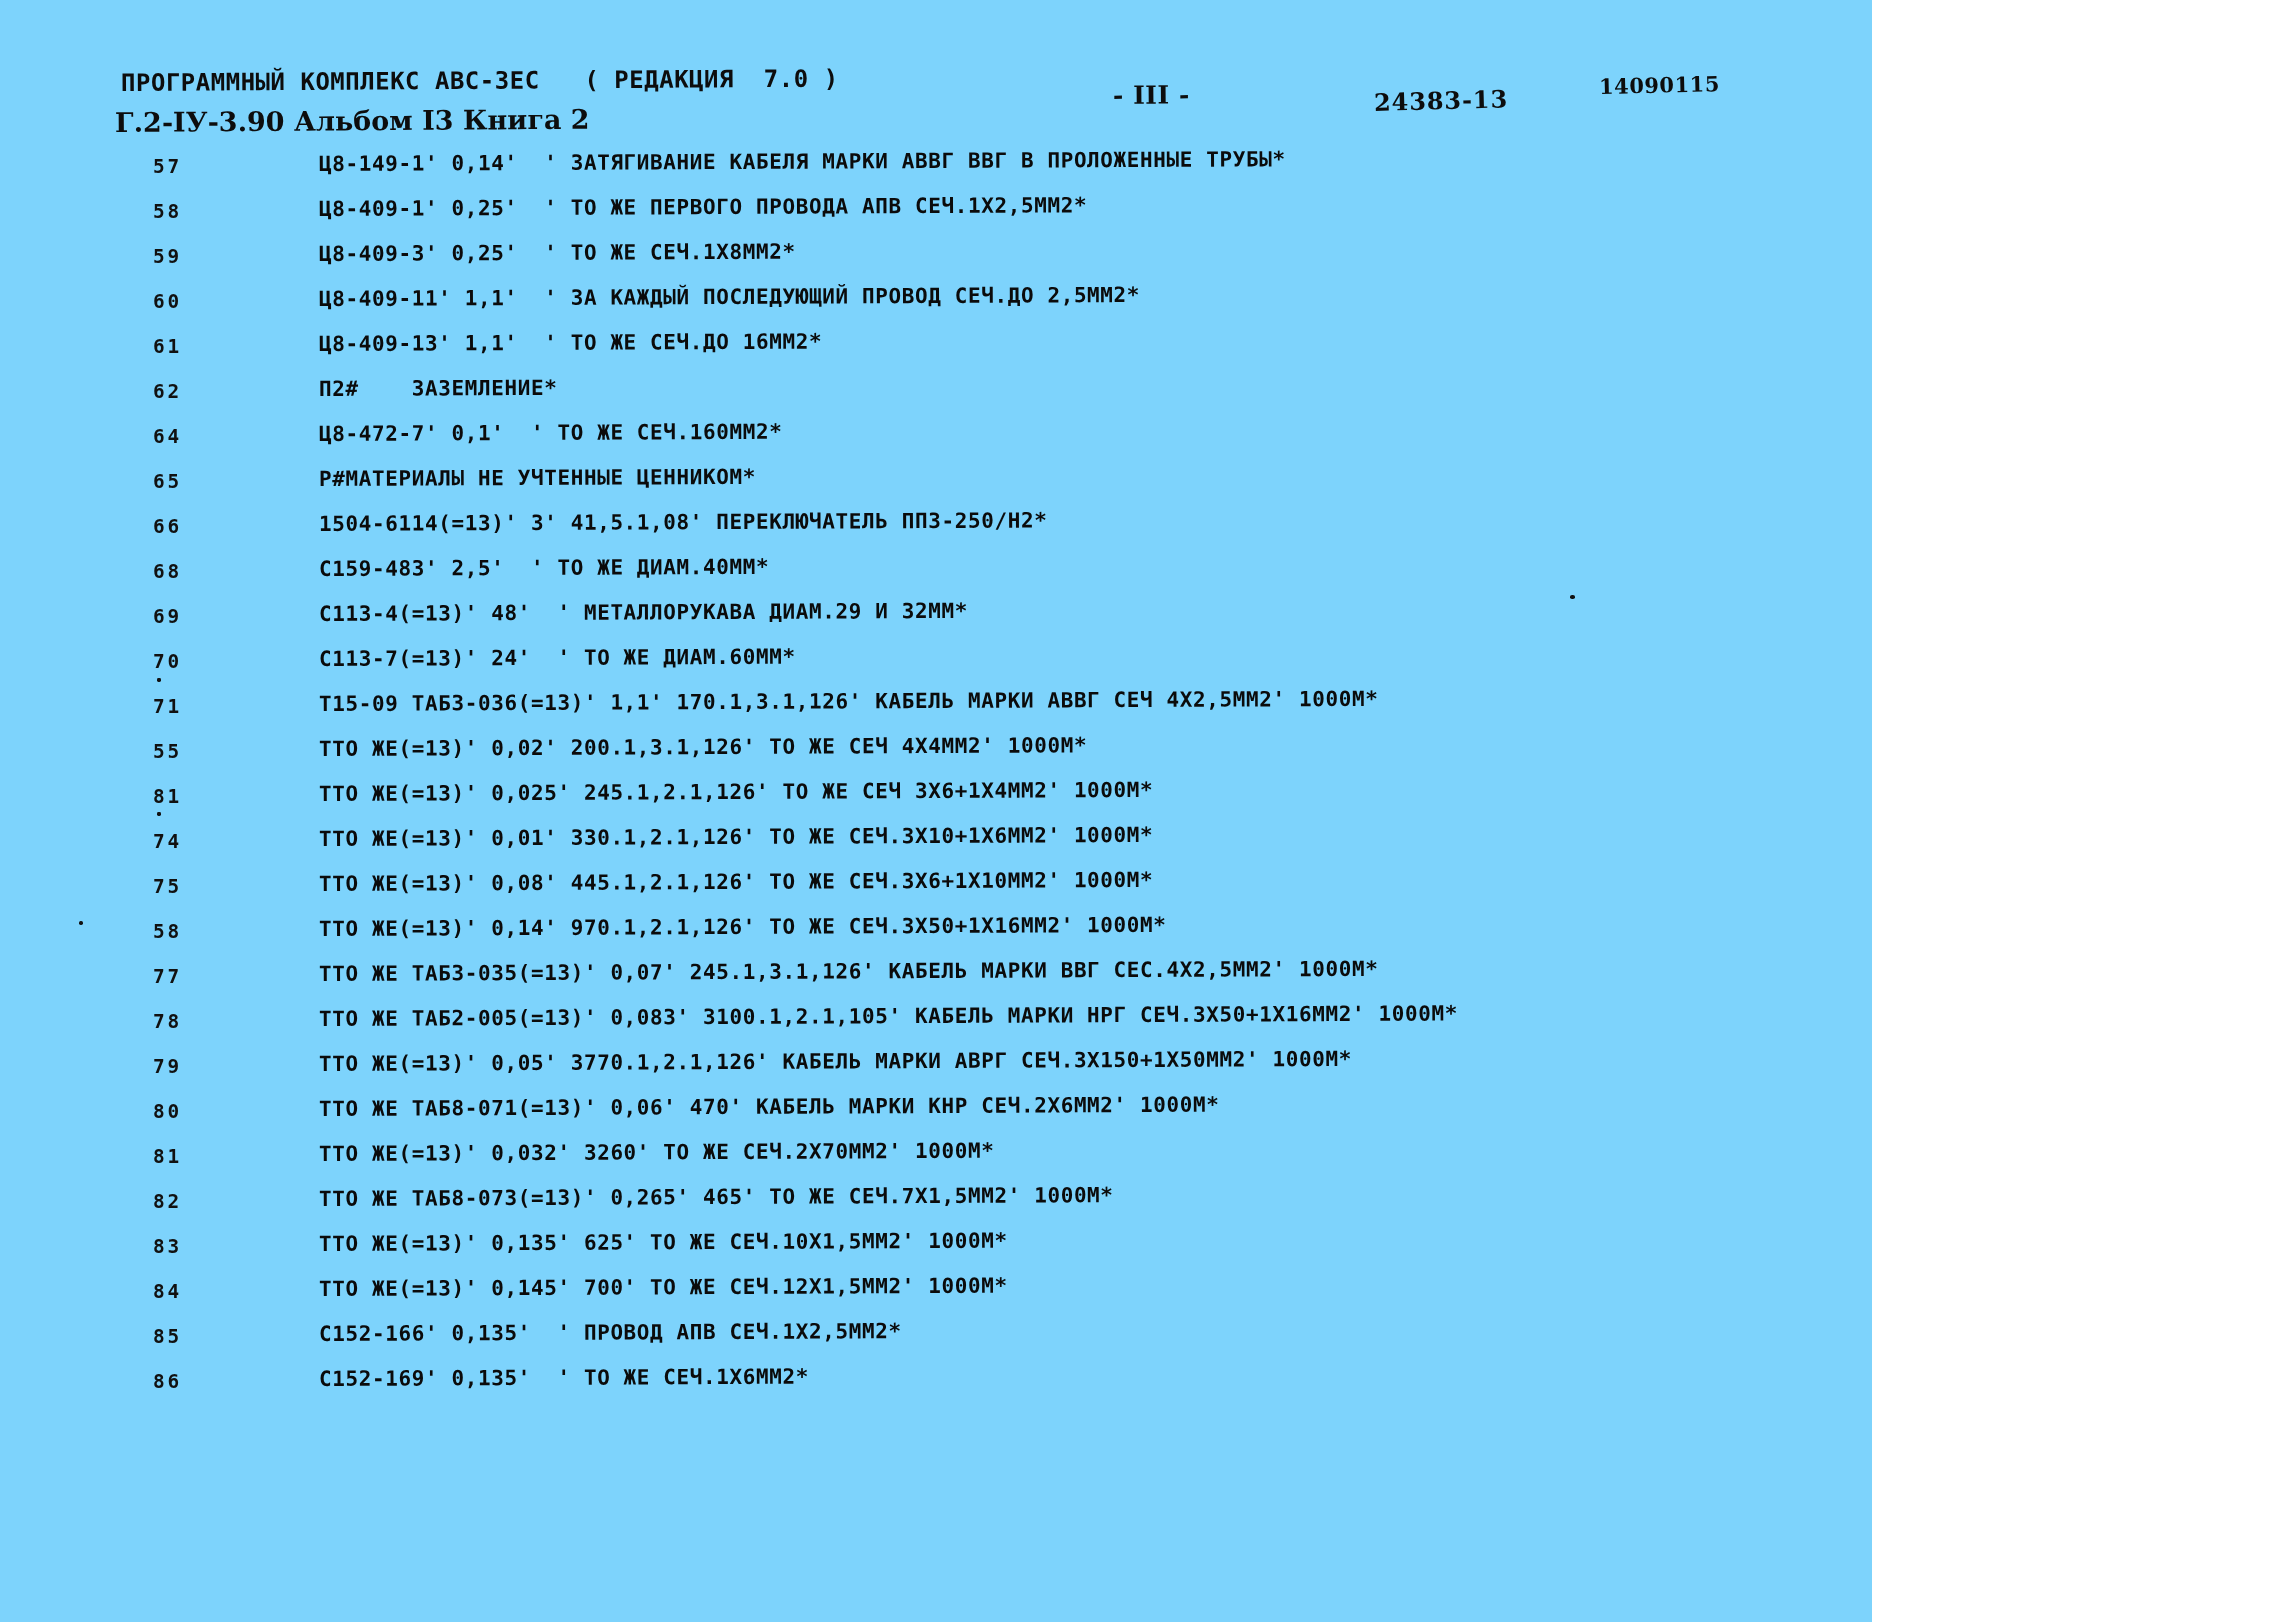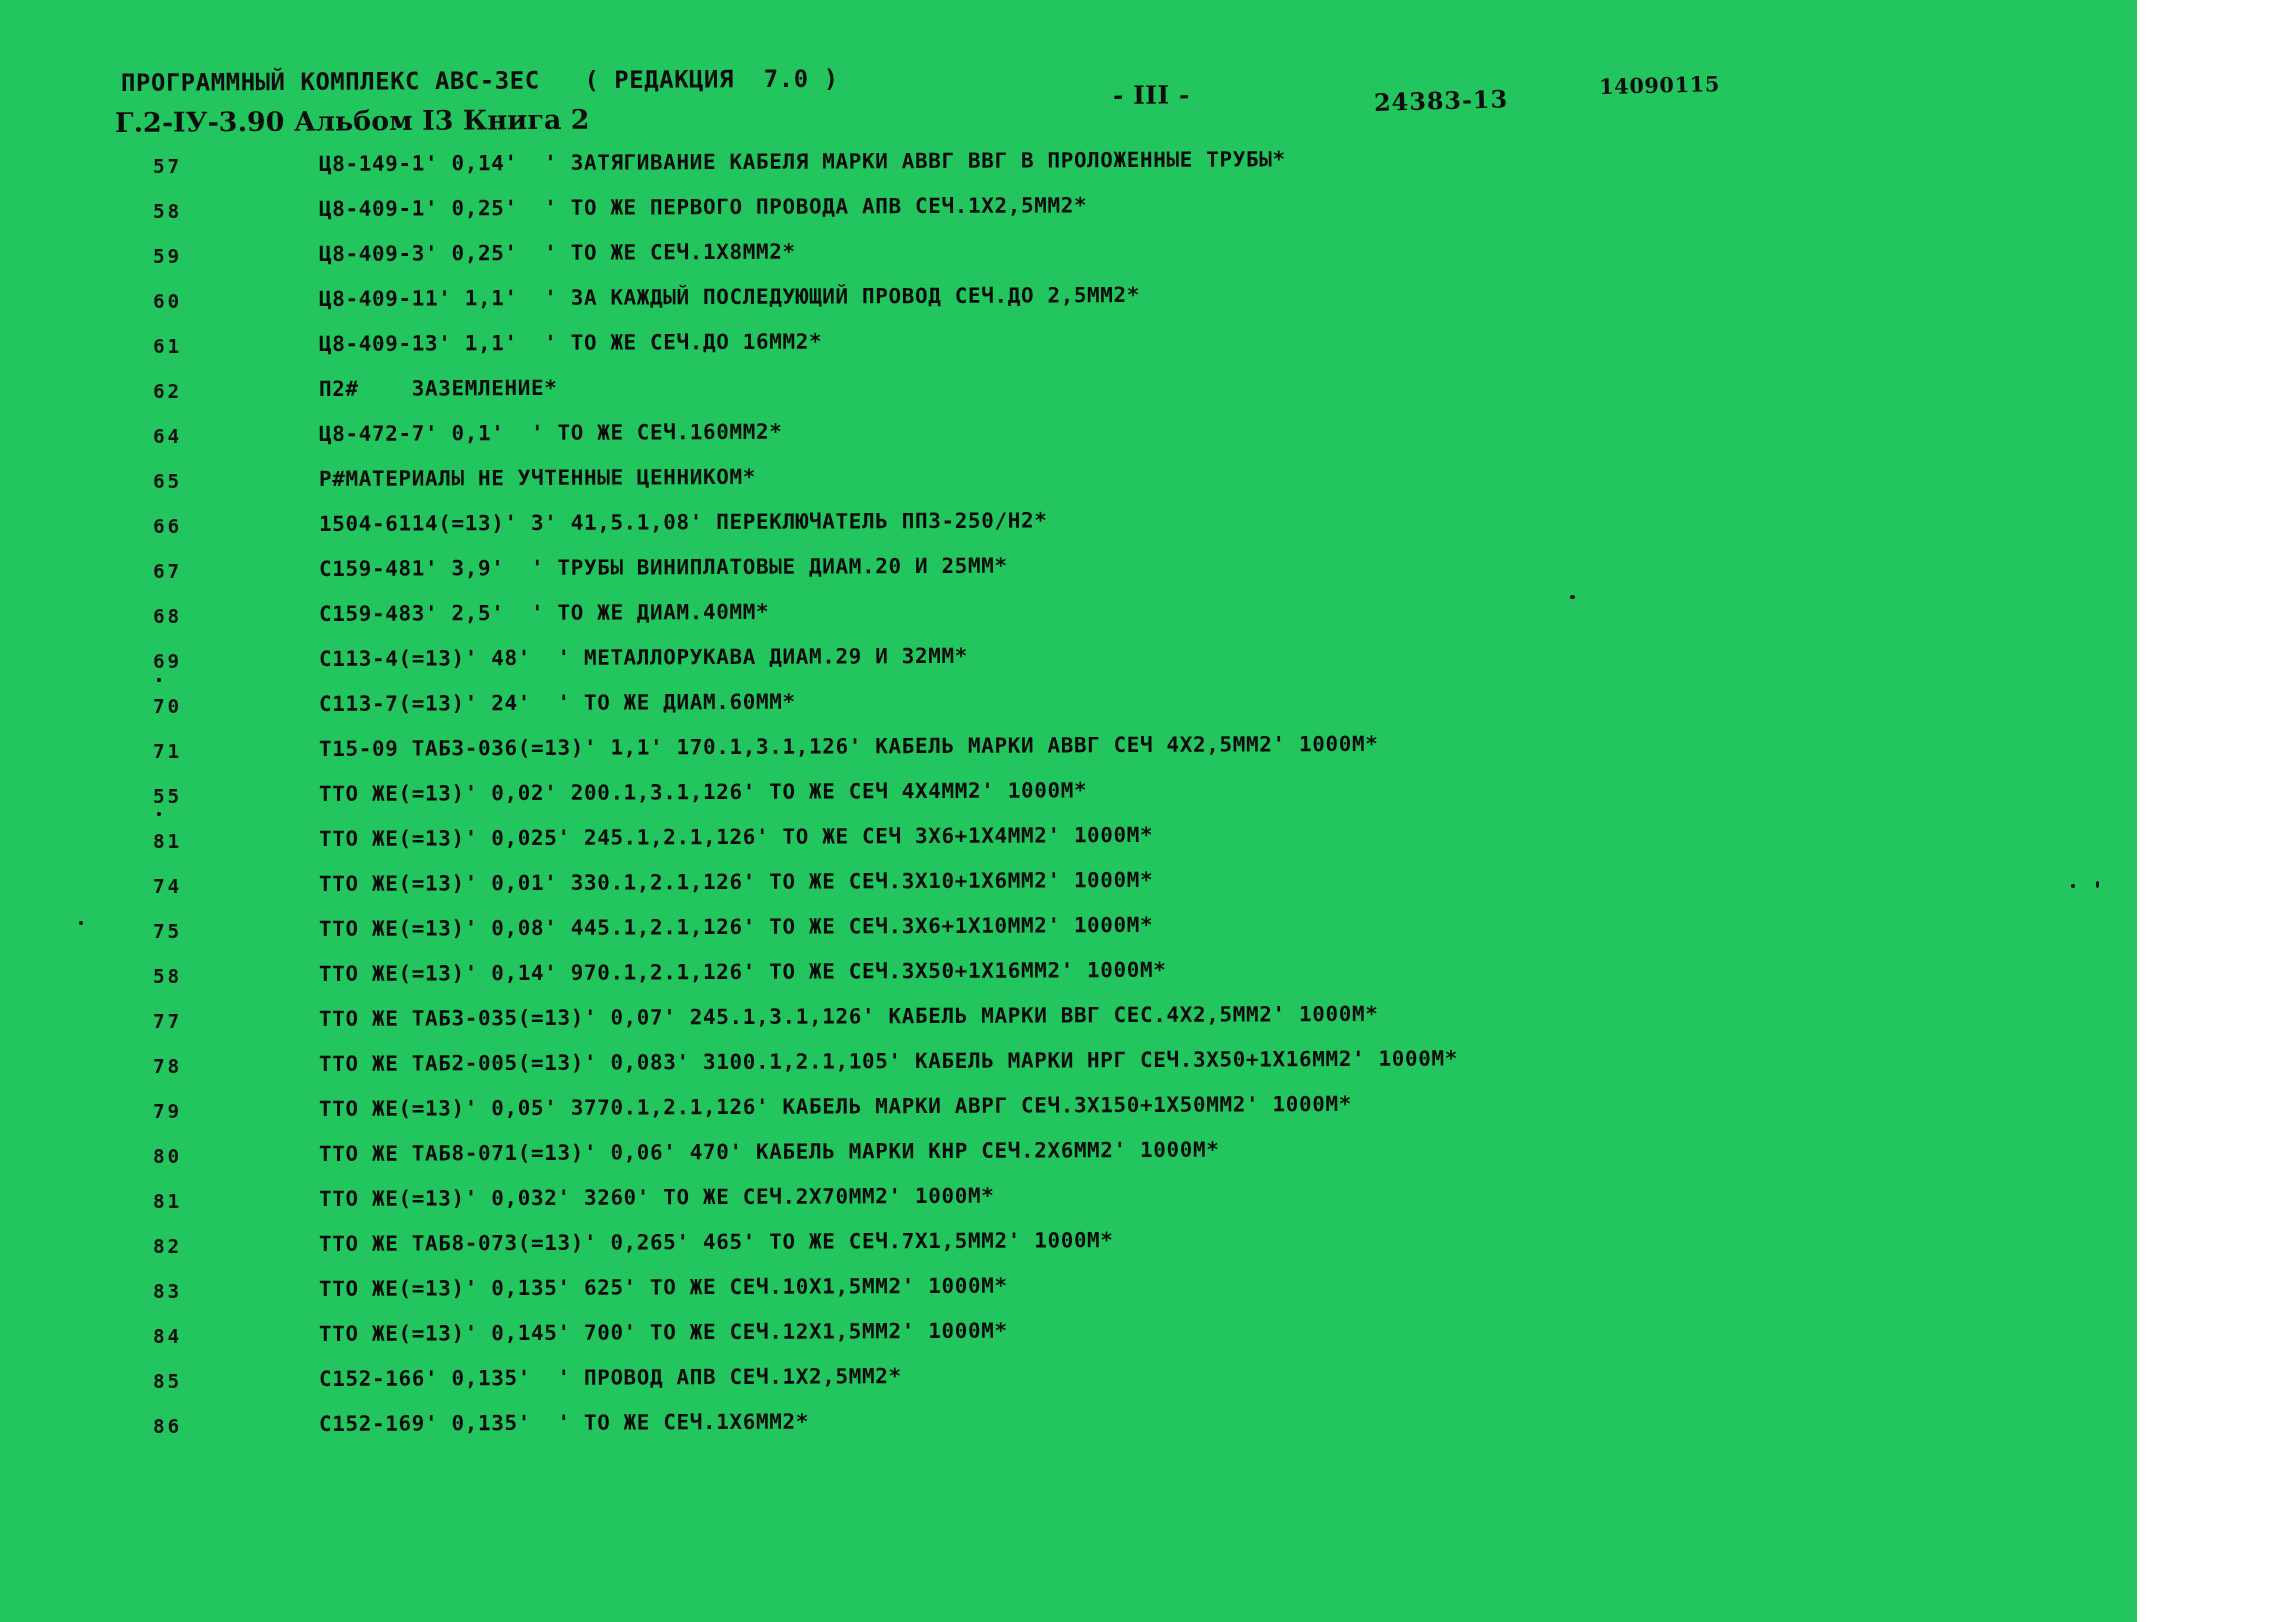--- a/index.html
+++ b/index.html
@@ -5,23 +5,23 @@
   html, body {
     margin: 0;
     padding: 0;
     background: #ffffff;
   }
   body {
     font-family: "DejaVu Sans Mono", "Liberation Mono", monospace;
   }
   #page {
     position: relative;
-    width: 2137px;
+    width: 1872px;
     height: 1623px;
-    background: #22c55e;
+    background: #7dd3fc;
     overflow: hidden;
   }
   
   #header {
     position: absolute;
     left: 0;
     top: 0;
     width: 2295px;
     height: 139px;
   }
@@ -131,21 +131,20 @@
   <div id="listing">
       <div class="row"><span class="row-num">57</span><span class="row-text">Ц8-149-1' 0,14'  ' ЗАТЯГИВАНИЕ КАБЕЛЯ МАРКИ АВВГ ВВГ В ПРОЛОЖЕННЫЕ ТРУБЫ*</span></div>
       <div class="row"><span class="row-num">58</span><span class="row-text">Ц8-409-1' 0,25'  ' ТО ЖЕ ПЕРВОГО ПРОВОДА АПВ СЕЧ.1Х2,5ММ2*</span></div>
       <div class="row"><span class="row-num">59</span><span class="row-text">Ц8-409-3' 0,25'  ' ТО ЖЕ СЕЧ.1Х8ММ2*</span></div>
       <div class="row"><span class="row-num">60</span><span class="row-text">Ц8-409-11' 1,1'  ' ЗА КАЖДЫЙ ПОСЛЕДУЮЩИЙ ПРОВОД СЕЧ.ДО 2,5ММ2*</span></div>
       <div class="row"><span class="row-num">61</span><span class="row-text">Ц8-409-13' 1,1'  ' ТО ЖЕ СЕЧ.ДО 16ММ2*</span></div>
       <div class="row"><span class="row-num">62</span><span class="row-text">П2#    ЗАЗЕМЛЕНИЕ*</span></div>
       <div class="row"><span class="row-num">64</span><span class="row-text">Ц8-472-7' 0,1'  ' ТО ЖЕ СЕЧ.160ММ2*</span></div>
       <div class="row"><span class="row-num">65</span><span class="row-text">Р#МАТЕРИАЛЫ НЕ УЧТЕННЫЕ ЦЕННИКОМ*</span></div>
       <div class="row"><span class="row-num">66</span><span class="row-text">1504-6114(=13)' 3' 41,5.1,08' ПЕРЕКЛЮЧАТЕЛЬ ПП3-250/Н2*</span></div>
-      <div class="row"><span class="row-num">67</span><span class="row-text">С159-481' 3,9'  ' ТРУБЫ ВИНИПЛАТОВЫЕ ДИАМ.20 И 25ММ*</span></div>
       <div class="row"><span class="row-num">68</span><span class="row-text">С159-483' 2,5'  ' ТО ЖЕ ДИАМ.40ММ*</span></div>
       <div class="row"><span class="row-num">69</span><span class="row-text">С113-4(=13)' 48'  ' МЕТАЛЛОРУКАВА ДИАМ.29 И 32ММ*</span></div>
       <div class="row"><span class="row-num">70</span><span class="row-text">С113-7(=13)' 24'  ' ТО ЖЕ ДИАМ.60ММ*</span></div>
       <div class="row"><span class="row-num">71</span><span class="row-text">Т15-09 ТАБ3-036(=13)' 1,1' 170.1,3.1,126' КАБЕЛЬ МАРКИ АВВГ СЕЧ 4Х2,5ММ2' 1000М*</span></div>
       <div class="row"><span class="row-num">55</span><span class="row-text">ТТО ЖЕ(=13)' 0,02' 200.1,3.1,126' ТО ЖЕ СЕЧ 4Х4ММ2' 1000М*</span></div>
       <div class="row"><span class="row-num">81</span><span class="row-text">ТТО ЖЕ(=13)' 0,025' 245.1,2.1,126' ТО ЖЕ СЕЧ 3Х6+1Х4ММ2' 1000М*</span></div>
       <div class="row"><span class="row-num">74</span><span class="row-text">ТТО ЖЕ(=13)' 0,01' 330.1,2.1,126' ТО ЖЕ СЕЧ.3Х10+1Х6ММ2' 1000М*</span></div>
       <div class="row"><span class="row-num">75</span><span class="row-text">ТТО ЖЕ(=13)' 0,08' 445.1,2.1,126' ТО ЖЕ СЕЧ.3Х6+1Х10ММ2' 1000М*</span></div>
       <div class="row"><span class="row-num">58</span><span class="row-text">ТТО ЖЕ(=13)' 0,14' 970.1,2.1,126' ТО ЖЕ СЕЧ.3Х50+1Х16ММ2' 1000М*</span></div>
       <div class="row"><span class="row-num">77</span><span class="row-text">ТТО ЖЕ ТАБ3-035(=13)' 0,07' 245.1,3.1,126' КАБЕЛЬ МАРКИ ВВГ СЕС.4Х2,5ММ2' 1000М*</span></div>

